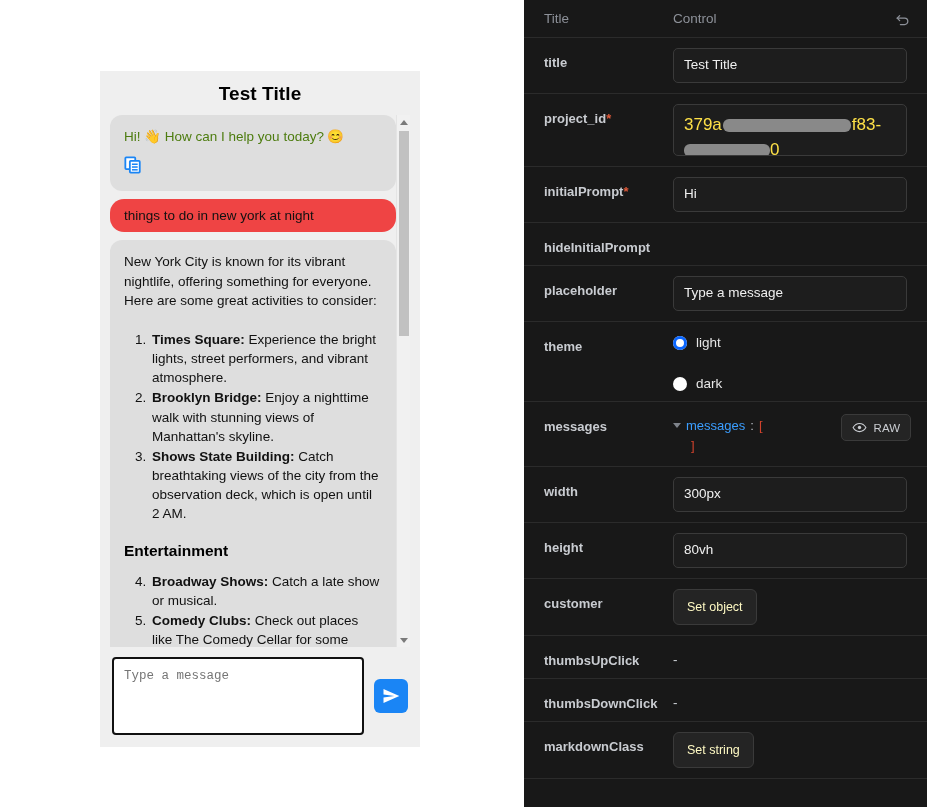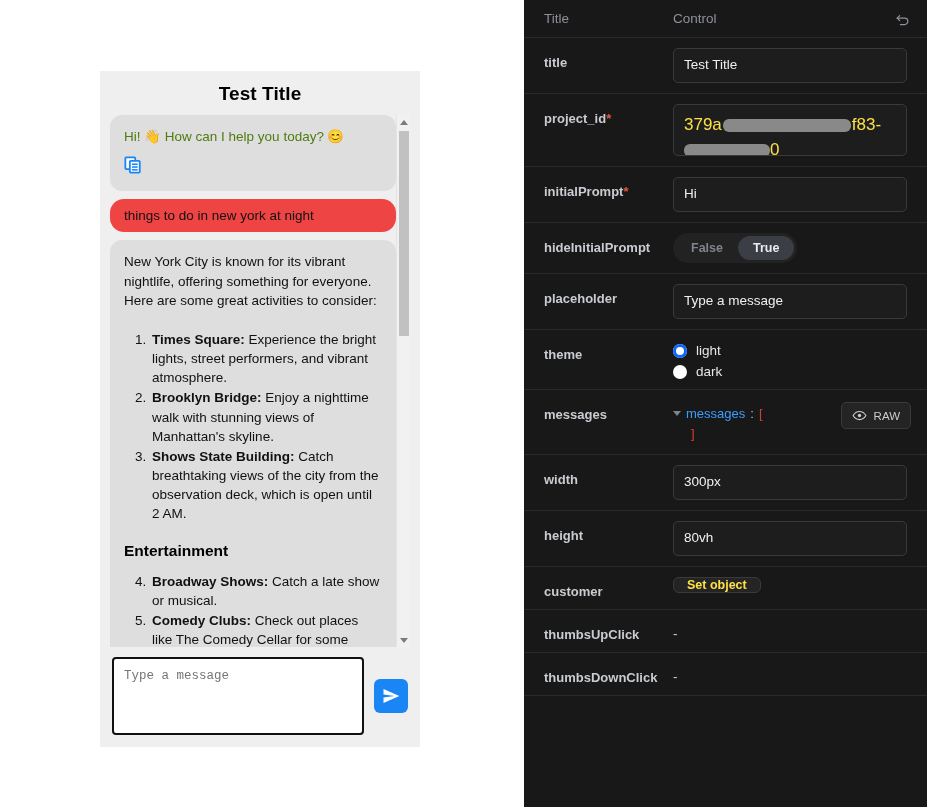--- a/index.html
+++ b/index.html
@@ -164,21 +164,21 @@
     background: #222222; border-radius: 17px; padding: 3px;
     height: 30px;
   }
   .toggle-opt {
     padding: 0 15px; height: 24px; line-height: 24px;
     border-radius: 14px; font-size: 12.5px; font-weight: bold;
     color: #7f848c; cursor: pointer;
   }
   .toggle-opt.active { background: #3b3f45; color: #e9ecef; }
 
-  .radio-list { display: flex; flex-direction: column; gap: 6px; padding-top: 3px; }
+  .radio-list { display: flex; flex-direction: column; gap: 26px; padding-top: 3px; }
   .radio-item { display: flex; align-items: center; gap: 9px; cursor: pointer; }
   .radio-dot {
     width: 14px; height: 14px; border-radius: 50%;
     background: #ffffff; position: relative; flex: 0 0 14px;
   }
   .radio-dot.on { background: #ffffff; box-shadow: inset 0 0 0 3px #0a66ff; }
   .radio-label { font-size: 13.5px; color: #e6e6e6; }
 
   .json-view { font-size: 13px; line-height: 1.55; padding-top: 4px; }
   .json-row { display: flex; align-items: flex-start; gap: 5px; }
@@ -193,22 +193,22 @@
   .json-close { padding-left: 18px; color: #d0422c; }
   .raw-btn {
     position: absolute; right: 0; top: 2px;
     display: inline-flex; align-items: center; gap: 7px;
     background: #242424; border: 1px solid #3a3a3a; border-radius: 5px;
     padding: 5px 10px; color: #c9ccd1; font-size: 11.5px; cursor: pointer;
   }
 
   .action-btn {
     background: #242424; border: 1px solid #3a3a3a; border-radius: 6px;
-    color: #fde047; font-size: 12.5px; font-weight: bold;
-    padding: 0 13px; cursor: pointer;
+    color: #fef9c3; font-size: 12.5px; font-weight: normal;
+    padding: 10px 13px; cursor: pointer;
     font-family: "Liberation Sans", sans-serif;
   }
   .dash { color: #cfd3d8; font-size: 13.5px; padding-top: 6px; }
 
   .redact {
     display: inline-block; background: #8f8f8f; border-radius: 6px;
     height: 13px; vertical-align: middle; opacity: .95;
   }
   .pid-line { color: #fde047; font-size: 17px; line-height: 1.6; white-space: nowrap; }
 </style>
@@ -328,26 +328,20 @@
 
     <div class="prop-row">
       <div class="prop-label"><span>initialPrompt</span><span class="req">*</span></div>
       <div class="prop-control">
         <textarea class="ta" style="">Hi</textarea>
       </div>
     </div>
 
     <div class="prop-row">
       <div class="prop-label">hideInitialPrompt</div>
-      <div class="prop-control">
-        <div class="toggle-group">
-          <div class="toggle-opt">False</div>
-          <div class="toggle-opt active">True</div>
-        </div>
-      </div>
     </div>
 
     <div class="prop-row">
       <div class="prop-label">placeholder</div>
       <div class="prop-control">
         <textarea class="ta" style="">Type a message</textarea>
       </div>
     </div>
 
     <div class="prop-row">
@@ -416,15 +410,21 @@
       </div>
     </div>
 
     <div class="prop-row">
       <div class="prop-label">thumbsDownClick</div>
       <div class="prop-control">
         <span class="dash">-</span>
       </div>
     </div>
 
+    <div class="prop-row">
+      <div class="prop-label">markdownClass</div>
+      <div class="prop-control">
+        <button class="action-btn">Set string</button>
+      </div>
+    </div>
 
   </div>
 </div>
 
 </body></html>

